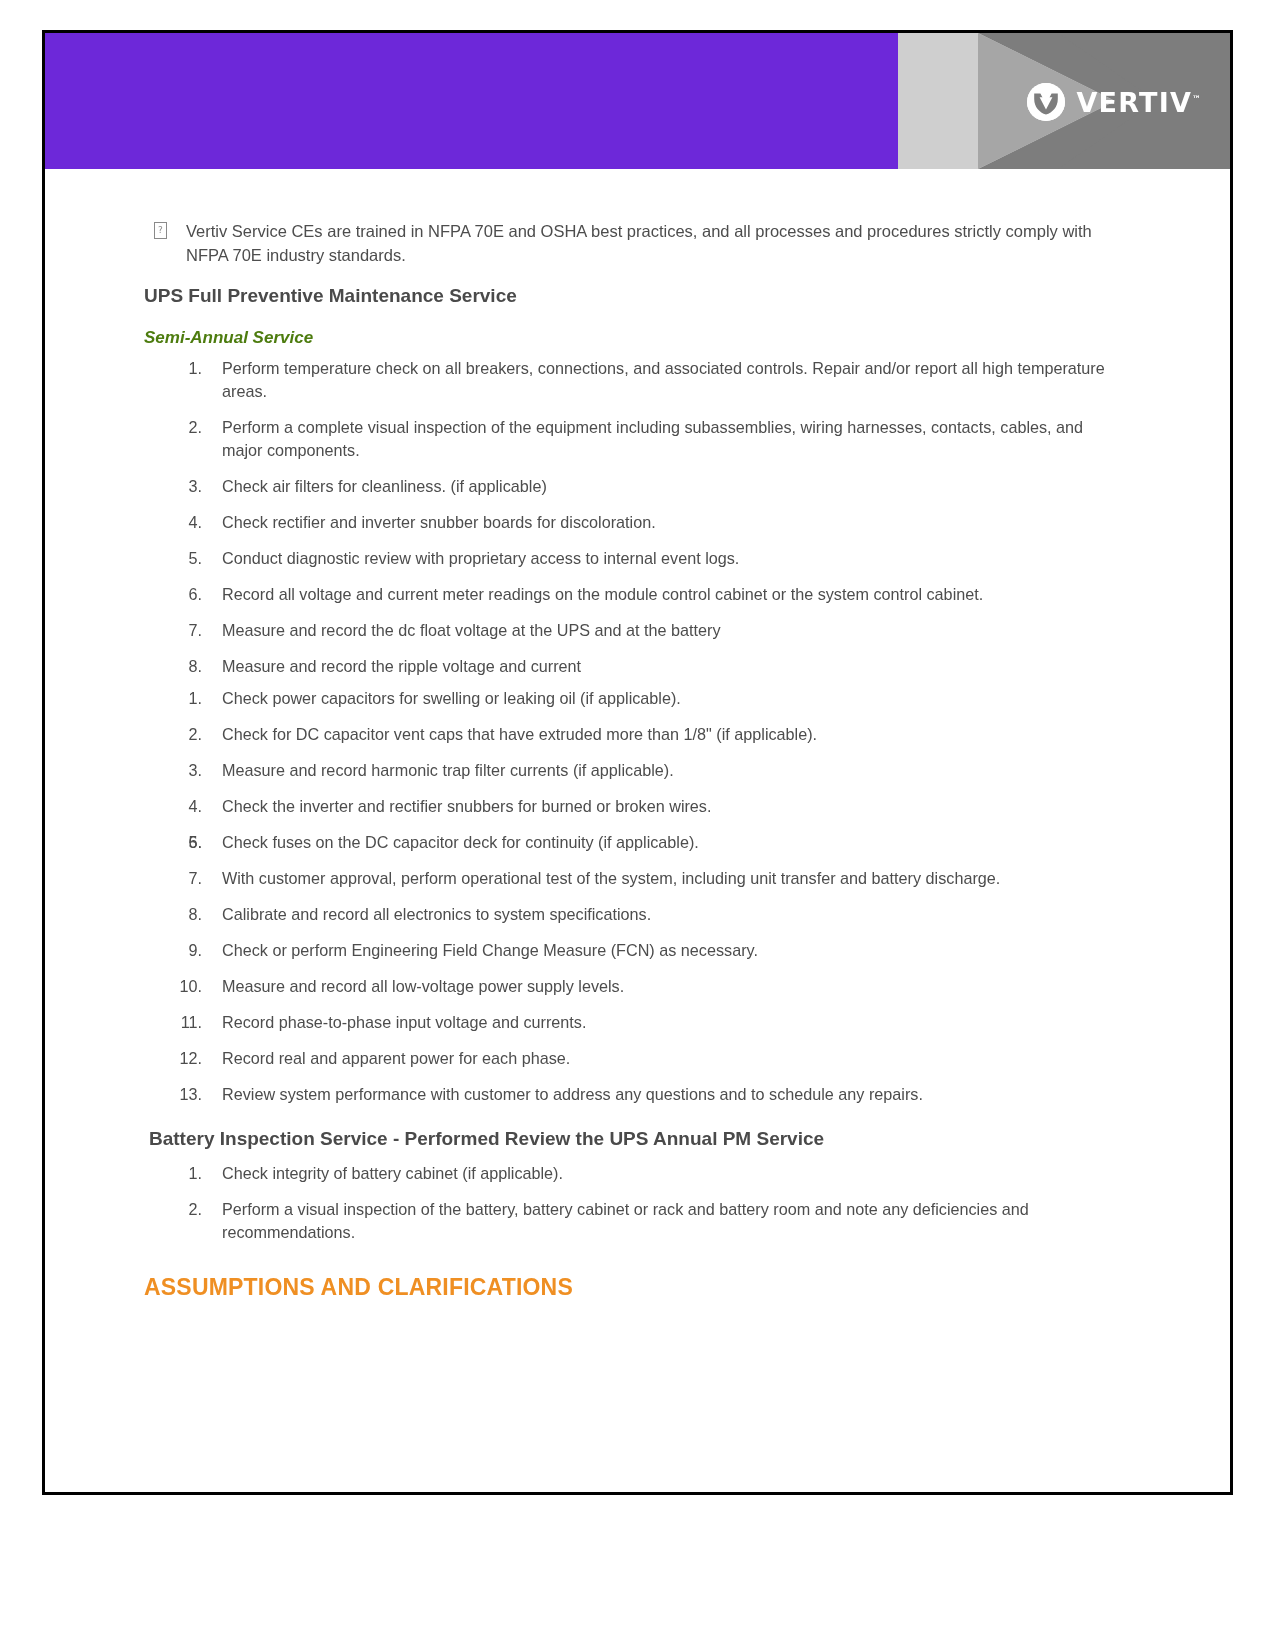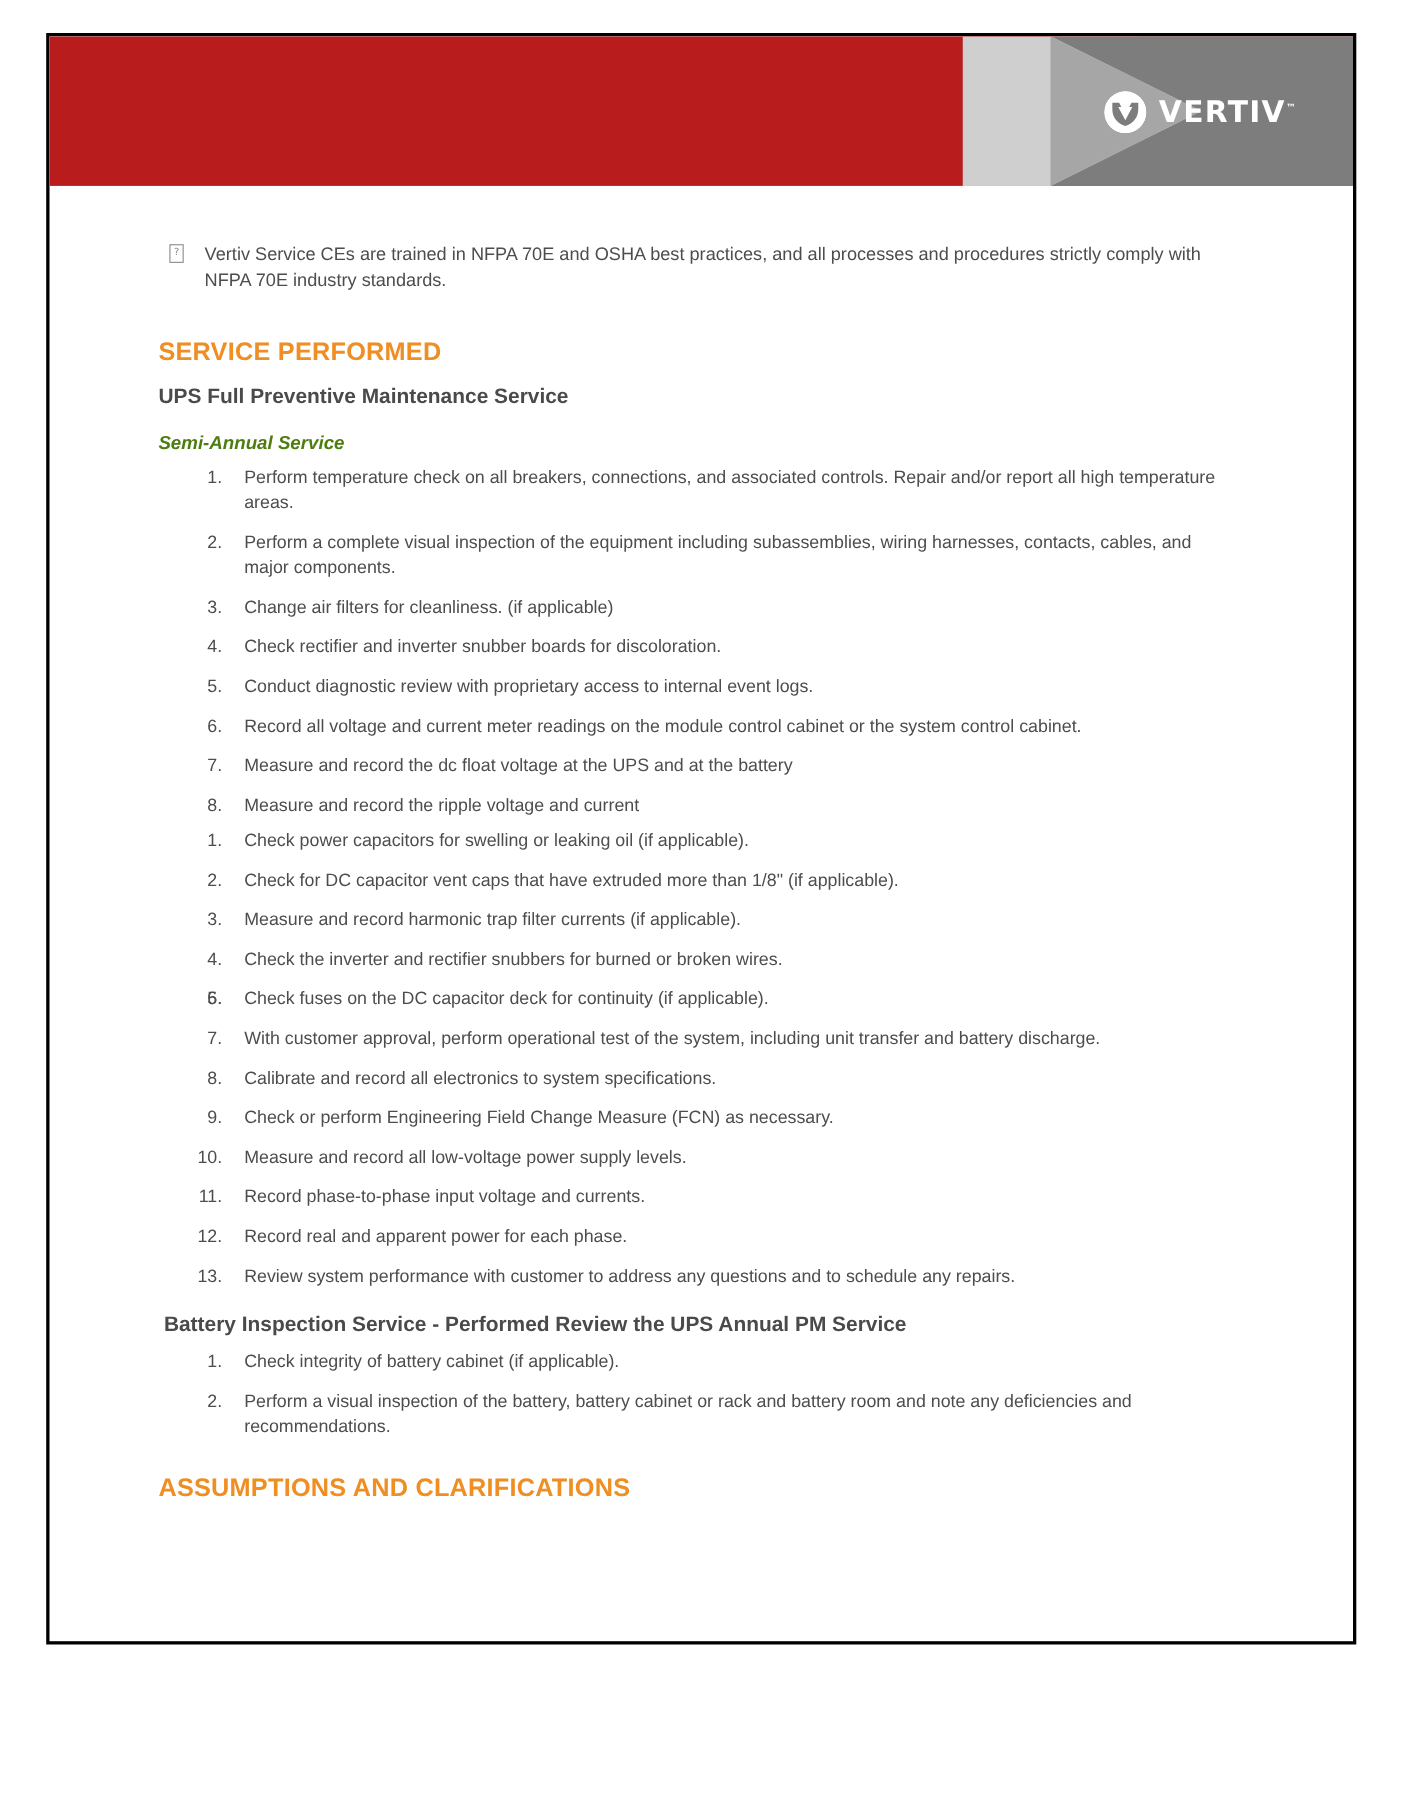--- a/index.html
+++ b/index.html
@@ -24,22 +24,23 @@
     background: #ffffff;
     box-sizing: border-box;
     overflow: hidden;
   }
 
   
   .header {
     position: relative;
     height: 136px;
     width: 100%;
-    background: #b91c1c;
+    background: #6d28d9;
     overflow: hidden;
+    padding-left: 23px;
   }
   .header .xshape {
     position: absolute;
     top: 0;
     right: 0;
     width: 355px;
     height: 136px;
   }
   .logo-wrap {
     position: absolute;
@@ -195,28 +196,27 @@
     </div>
   </div>
 
   <div class="content">
 
     <div class="intro-bullet">
       <span class="tofu">?</span>
       <span>Vertiv Service CEs are trained in NFPA 70E and OSHA best practices, and all processes and procedures strictly comply with NFPA 70E industry standards.</span>
     </div>
 
-    <h1 class="section">SERVICE PERFORMED</h1>
     <h2 class="subsection">UPS Full Preventive Maintenance Service</h2>
 
     <h3 class="group">Semi-Annual Service</h3>
     <ol class="numlist">
       <li><span class="num">1.</span><span>Perform temperature check on all breakers, connections, and associated controls. Repair and/or report all high temperature areas.</span></li>
       <li><span class="num">2.</span><span>Perform a complete visual inspection of the equipment including subassemblies, wiring harnesses, contacts, cables, and major components.</span></li>
-      <li><span class="num">3.</span><span>Change air filters for cleanliness. (if applicable)</span></li>
+      <li><span class="num">3.</span><span>Check air filters for cleanliness. (if applicable)</span></li>
       <li><span class="num">4.</span><span>Check rectifier and inverter snubber boards for discoloration.</span></li>
       <li><span class="num">5.</span><span>Conduct diagnostic review with proprietary access to internal event logs.</span></li>
       <li><span class="num">6.</span><span>Record all voltage and current meter readings on the module control cabinet or the system control cabinet.</span></li>
       <li><span class="num">7.</span><span>Measure and record the dc float voltage at the UPS and at the battery</span></li>
       <li><span class="num">8.</span><span>Measure and record the ripple voltage and current</span></li>
     </ol>
 
     <ol class="numlist">
       <li><span class="num">1.</span><span>Check power capacitors for swelling or leaking oil (if applicable).</span></li>
       <li><span class="num">2.</span><span>Check for DC capacitor vent caps that have extruded more than 1/8" (if applicable).</span></li>

